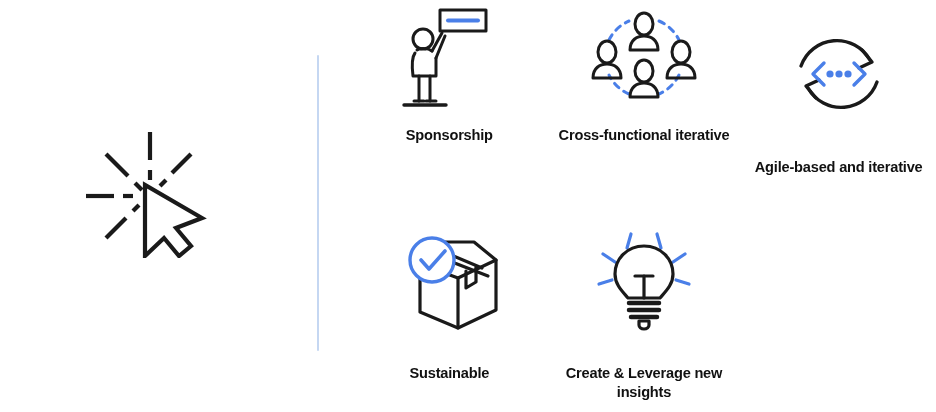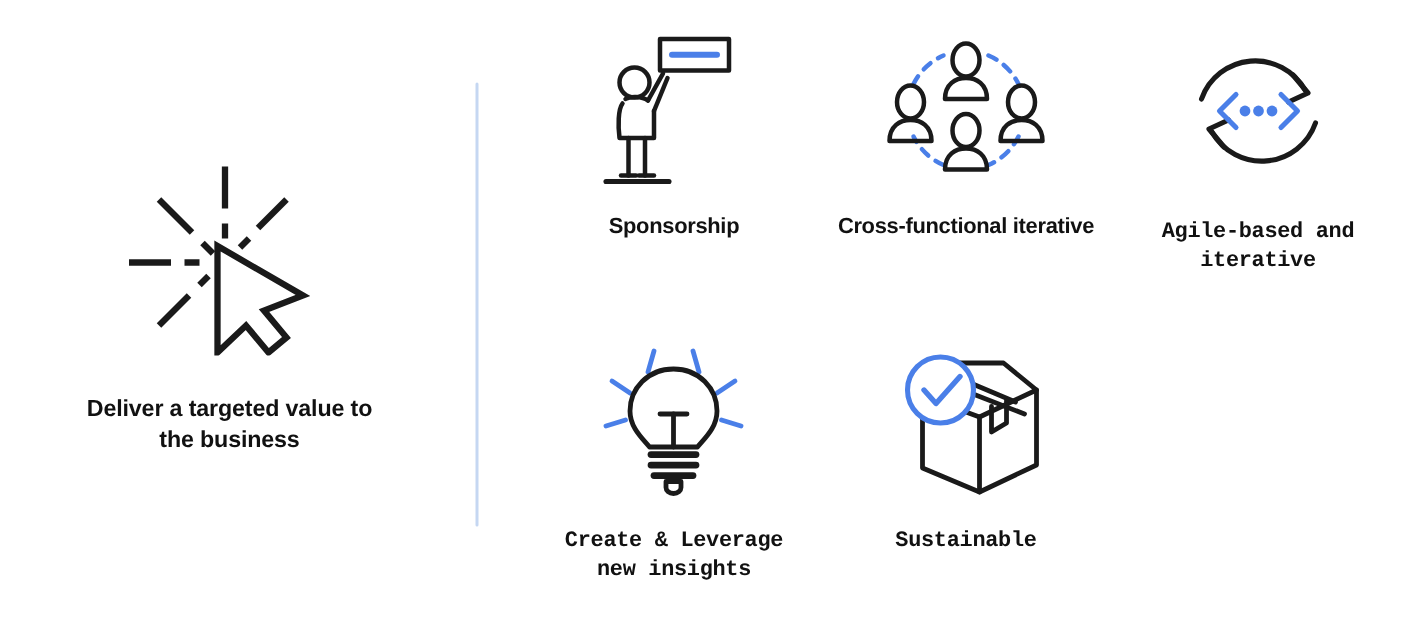--- a/index.html
+++ b/index.html
@@ -70,42 +70,42 @@
     height: 412px;
     display: grid;
     grid-template-columns: repeat(3, 1fr);
     grid-template-rows: 1fr 1fr;
   }
   .cell {
     display: flex;
     flex-direction: column;
     align-items: center;
     justify-content: flex-start;
-    padding-top: 18px;
+    padding-top: 2px;
     box-sizing: border-box;
   }
   .cell.row2 { padding-top: 18px; }
   .cell-icon {
     width: 118px;
     height: 112px;
     display: flex;
     align-items: center;
     justify-content: center;
   }
   .cell-label {
     margin-top: 12px;
     font-size: 14.6px;
     font-weight: bold;
     color: #111111;
     text-align: center;
     line-height: 1.28;
     letter-spacing: -0.2px;
     width: 178px;
   }
-  .cell.row2 .cell-label { margin-top: 16px; font-family: Liberation Mono, monospace; }
+  .cell.row2 .cell-label { margin-top: 28px; }
 </style>
 </head>
 <body>
 
 <div class="slide">
 
   <div class="left-panel">
 
     <div class="left-icon">
       <svg viewBox="0 0 150 130" width="150" height="130" fill="none" stroke="#1a1a1a" stroke-width="4.2" stroke-linecap="butt">
@@ -122,21 +122,20 @@
         <line x1="8" y1="68" x2="36" y2="68"></line>
         <line x1="45" y1="68" x2="55" y2="68"></line>
 
         <line x1="28" y1="110" x2="48" y2="90"></line>
         <line x1="55" y1="83" x2="61" y2="77"></line>
 
         <path d="M 67 57 L 67 128 L 86 110 L 101 128 L 113 118 L 98 100 L 124 90 Z" stroke-width="4.2" stroke-linejoin="miter" fill="none"></path>
       </svg>
     </div>
 
-    <div class="left-caption">Deliver a targeted value to the business</div>
   </div>
 
   <div class="divider"></div>
 
   <div class="right-grid">
 
     <div class="cell">
       <div class="cell-icon">
         <svg viewBox="0 0 118 112" width="118" height="112" fill="none" stroke="#1a1a1a" stroke-width="3" stroke-linecap="round" stroke-linejoin="round">
 
@@ -205,20 +204,40 @@
             <path d="M 74 45 L 85 56 L 74 67"></path>
           </g>
           <g fill="#4a7fe8" stroke="none">
             <circle cx="50" cy="56" r="3.6"></circle>
             <circle cx="59" cy="56" r="3.6"></circle>
             <circle cx="68" cy="56" r="3.6"></circle>
           </g>
         </svg>
       </div>
       <div class="cell-label">Agile-based and iterative</div>
+    </div>
+
+    <div class="cell row2">
+      <div class="cell-icon">
+        <svg viewBox="0 0 118 112" width="118" height="112" fill="none" stroke="#1a1a1a" stroke-width="3.2" stroke-linecap="round" stroke-linejoin="round">
+
+          <path d="M 30 40 L 30 88 L 68 104 L 106 86 L 106 36"></path>
+
+          <path d="M 48 18 L 30 40 L 68 54 L 106 36 L 84 18 Z"></path>
+          <path d="M 68 54 L 68 104"></path>
+
+          <path d="M 54 28 L 92 44"></path>
+          <path d="M 62 38 L 98 52"></path>
+          <path d="M 76 47 L 76 64 L 86 58 L 86 43"></path>
+
+          <circle cx="42" cy="36" r="22" stroke="#4a7fe8" stroke-width="3.4" fill="#ffffff"></circle>
+          <path d="M 31 36 L 39 45 L 55 27" stroke="#4a7fe8" stroke-width="3.6" fill="none"></path>
+        </svg>
+      </div>
+      <div class="cell-label">Sustainable</div>
     </div>
 
     <div class="cell row2">
       <div class="cell-icon">
         <svg viewBox="0 0 118 112" width="118" height="112" fill="none" stroke="#1a1a1a" stroke-width="3.2" stroke-linecap="round" stroke-linejoin="round">
 
           <g stroke="#4a7fe8" stroke-width="3.2">
             <line x1="46" y1="10" x2="42" y2="24"></line>
             <line x1="72" y1="10" x2="76" y2="24"></line>
             <line x1="18" y1="30" x2="30" y2="38"></line>
@@ -234,34 +253,14 @@
 
           <line x1="44" y1="79" x2="74" y2="79" stroke-width="4.5"></line>
           <line x1="44" y1="86" x2="74" y2="86" stroke-width="4.5"></line>
           <line x1="46" y1="93" x2="72" y2="93" stroke-width="4.5"></line>
           <path d="M 54 97 L 54 101 C 54 103 56 105 59 105 C 62 105 64 103 64 101 L 64 97 Z"></path>
         </svg>
       </div>
       <div class="cell-label">Create &amp; Leverage new insights</div>
     </div>
 
-    <div class="cell row2">
-      <div class="cell-icon">
-        <svg viewBox="0 0 118 112" width="118" height="112" fill="none" stroke="#1a1a1a" stroke-width="3.2" stroke-linecap="round" stroke-linejoin="round">
-
-          <path d="M 30 40 L 30 88 L 68 104 L 106 86 L 106 36"></path>
-
-          <path d="M 48 18 L 30 40 L 68 54 L 106 36 L 84 18 Z"></path>
-          <path d="M 68 54 L 68 104"></path>
-
-          <path d="M 54 28 L 92 44"></path>
-          <path d="M 62 38 L 98 52"></path>
-          <path d="M 76 47 L 76 64 L 86 58 L 86 43"></path>
-
-          <circle cx="42" cy="36" r="22" stroke="#4a7fe8" stroke-width="3.4" fill="#ffffff"></circle>
-          <path d="M 31 36 L 39 45 L 55 27" stroke="#4a7fe8" stroke-width="3.6" fill="none"></path>
-        </svg>
-      </div>
-      <div class="cell-label">Sustainable</div>
-    </div>
-
   </div>
 </div>
 
 </body></html>

